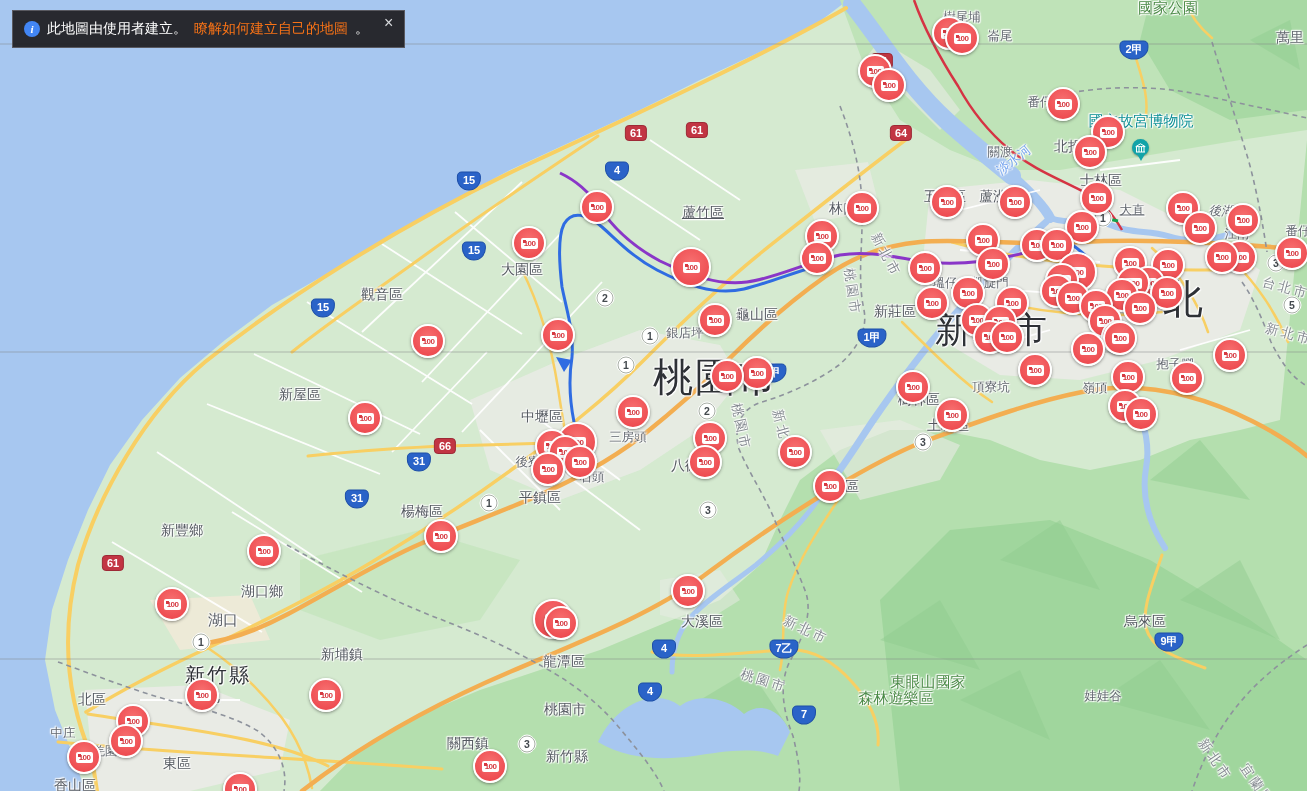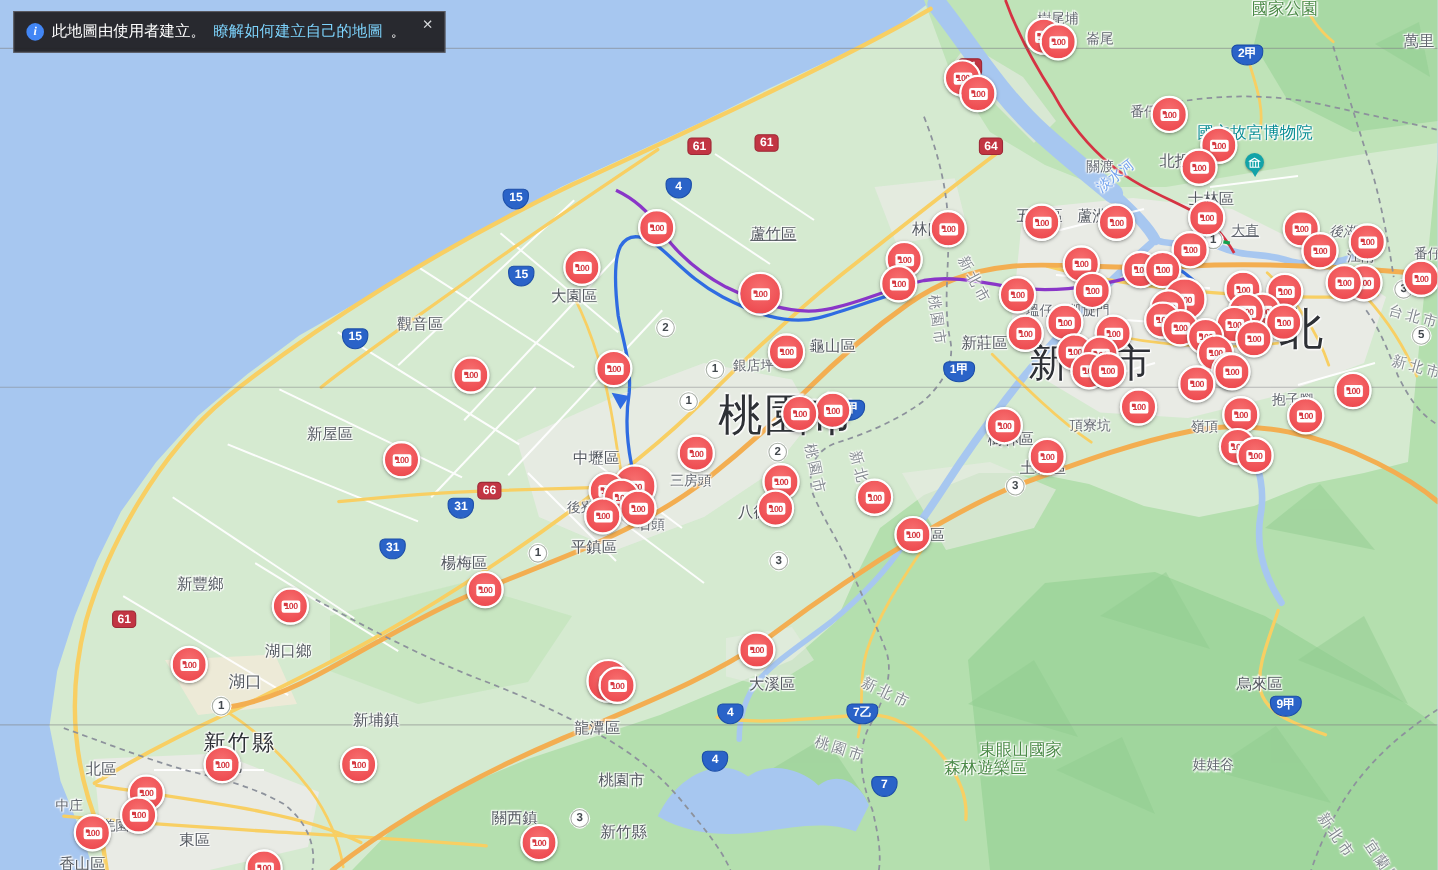--- a/index.html
+++ b/index.html
@@ -37,21 +37,21 @@
   #museum-pin{position:absolute;left:1141px;top:148px;width:17px;height:17px;margin:-9px 0 0 -9px;border-radius:50%;
               background:#12a3a8;box-shadow:0 1px 2px rgba(0,0,0,.35);display:flex;align-items:center;justify-content:center;}
   #museum-pin::after{content:"";position:absolute;left:50%;top:15px;margin-left:-4px;
                      border:4px solid transparent;border-top:7px solid #12a3a8;}
   
   #banner{position:absolute;left:12px;top:10px;height:36px;background:rgba(33,33,36,.95);
           border:1px solid rgba(130,130,136,.55);display:flex;align-items:center;gap:7px;
           padding:0 11px;z-index:3000;font-size:14px;color:#fff;}
   .info{width:16px;height:16px;border-radius:50%;background:#4286f5;color:#fff;font-size:11px;font-weight:bold;
         display:flex;align-items:center;justify-content:center;font-family:"Liberation Serif",serif;font-style:italic;flex:none;}
-  #banner a{color:#7dd3fc;text-decoration:none;cursor:pointer;}
+  #banner a{color:#f97316;text-decoration:none;cursor:pointer;}
   .close{margin-left:8px;color:#d8dadd;font-size:16px;cursor:pointer;align-self:flex-start;line-height:1;padding-top:4px;}
 </style>
 </head>
 <body>
 
 <div id="stage">
 
   <svg id="base" width="1307" height="791" viewBox="0 0 1307 791">
 
     <rect width="1307" height="791" fill="#a7c7f0"></rect>
@@ -180,21 +180,21 @@
       <div class="lbl district" style="left: 522px; top: 270px; transform: translate(-50%, -50%);">大園區</div>
       <div class="lbl district" style="left: 382px; top: 295px; transform: translate(-50%, -50%);">觀音區</div>
       <div class="lbl district" style="left: 300px; top: 395px; transform: translate(-50%, -50%);">新屋區</div>
       <div class="lbl district" style="left: 542px; top: 417px; transform: translate(-50%, -50%);">中壢區</div>
       <div class="lbl district" style="left: 540px; top: 498px; transform: translate(-50%, -50%);">平鎮區</div>
       <div class="lbl district" style="left: 422px; top: 512px; transform: translate(-50%, -50%);">楊梅區</div>
       <div class="lbl district" style="left: 182px; top: 531px; transform: translate(-50%, -50%);">新豐鄉</div>
       <div class="lbl district" style="left: 262px; top: 592px; transform: translate(-50%, -50%);">湖口鄉</div>
       <div class="lbl district" style="left: 223px; top: 620px; font-size: 15px; transform: translate(-50%, -50%);">湖口</div>
       <div class="lbl district" style="left: 342px; top: 655px; transform: translate(-50%, -50%);">新埔鎮</div>
-      <div class="lbl district" style="left: 543px; top: 662px; transform: translate(-50%, -50%);">龍潭區</div>
+      <div class="lbl district" style="left: 564px; top: 662px; transform: translate(-50%, -50%);">龍潭區</div>
       <div class="lbl district" style="left: 702px; top: 622px; transform: translate(-50%, -50%);">大溪區</div>
       <div class="lbl district" style="left: 468px; top: 744px; transform: translate(-50%, -50%);">關西鎮</div>
       <div class="lbl district" style="left: 757px; top: 315px; transform: translate(-50%, -50%);">龜山區</div>
       <div class="lbl district" style="left: 692px; top: 466px; transform: translate(-50%, -50%);">八德區</div>
       <div class="lbl district" style="left: 895px; top: 312px; transform: translate(-50%, -50%);">新莊區</div>
       <div class="lbl district" style="left: 919px; top: 400px; transform: translate(-50%, -50%);">樹林區</div>
       <div class="lbl district" style="left: 948px; top: 426px; transform: translate(-50%, -50%);">土城區</div>
       <div class="lbl district" style="left: 838px; top: 487px; transform: translate(-50%, -50%);">三峽區</div>
       <div class="lbl district" style="left: 945px; top: 197px; transform: translate(-50%, -50%);">五股區</div>
       <div class="lbl district" style="left: 1000px; top: 197px; transform: translate(-50%, -50%);">蘆洲區</div>

